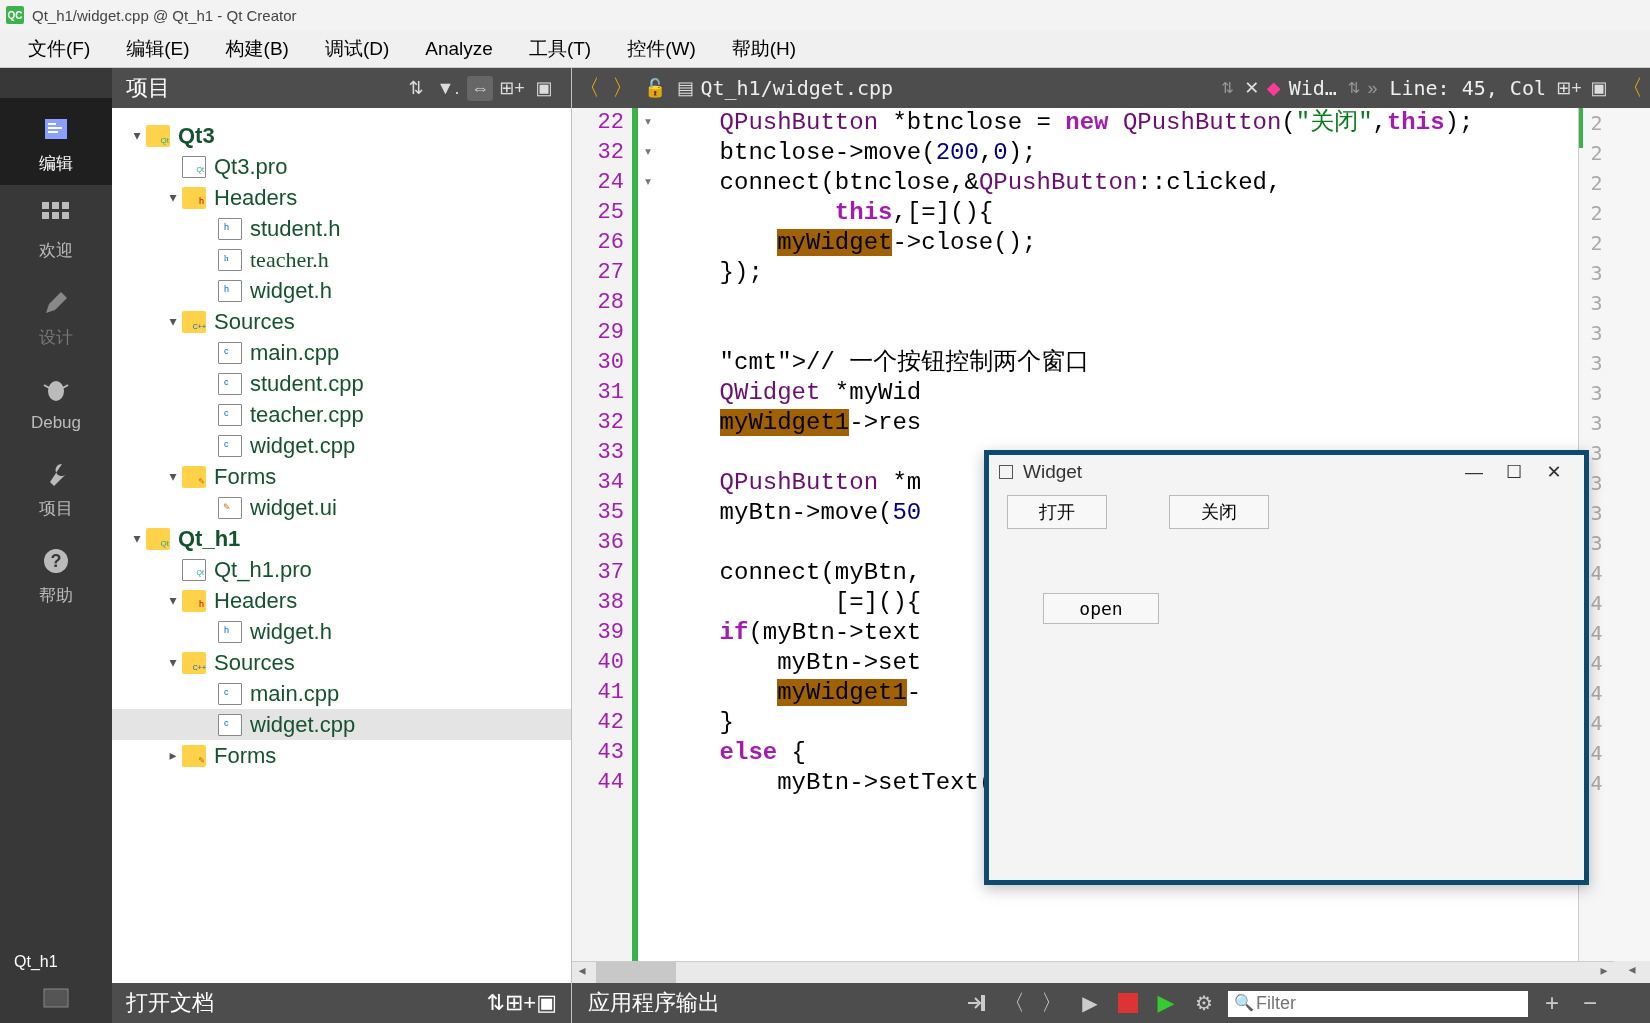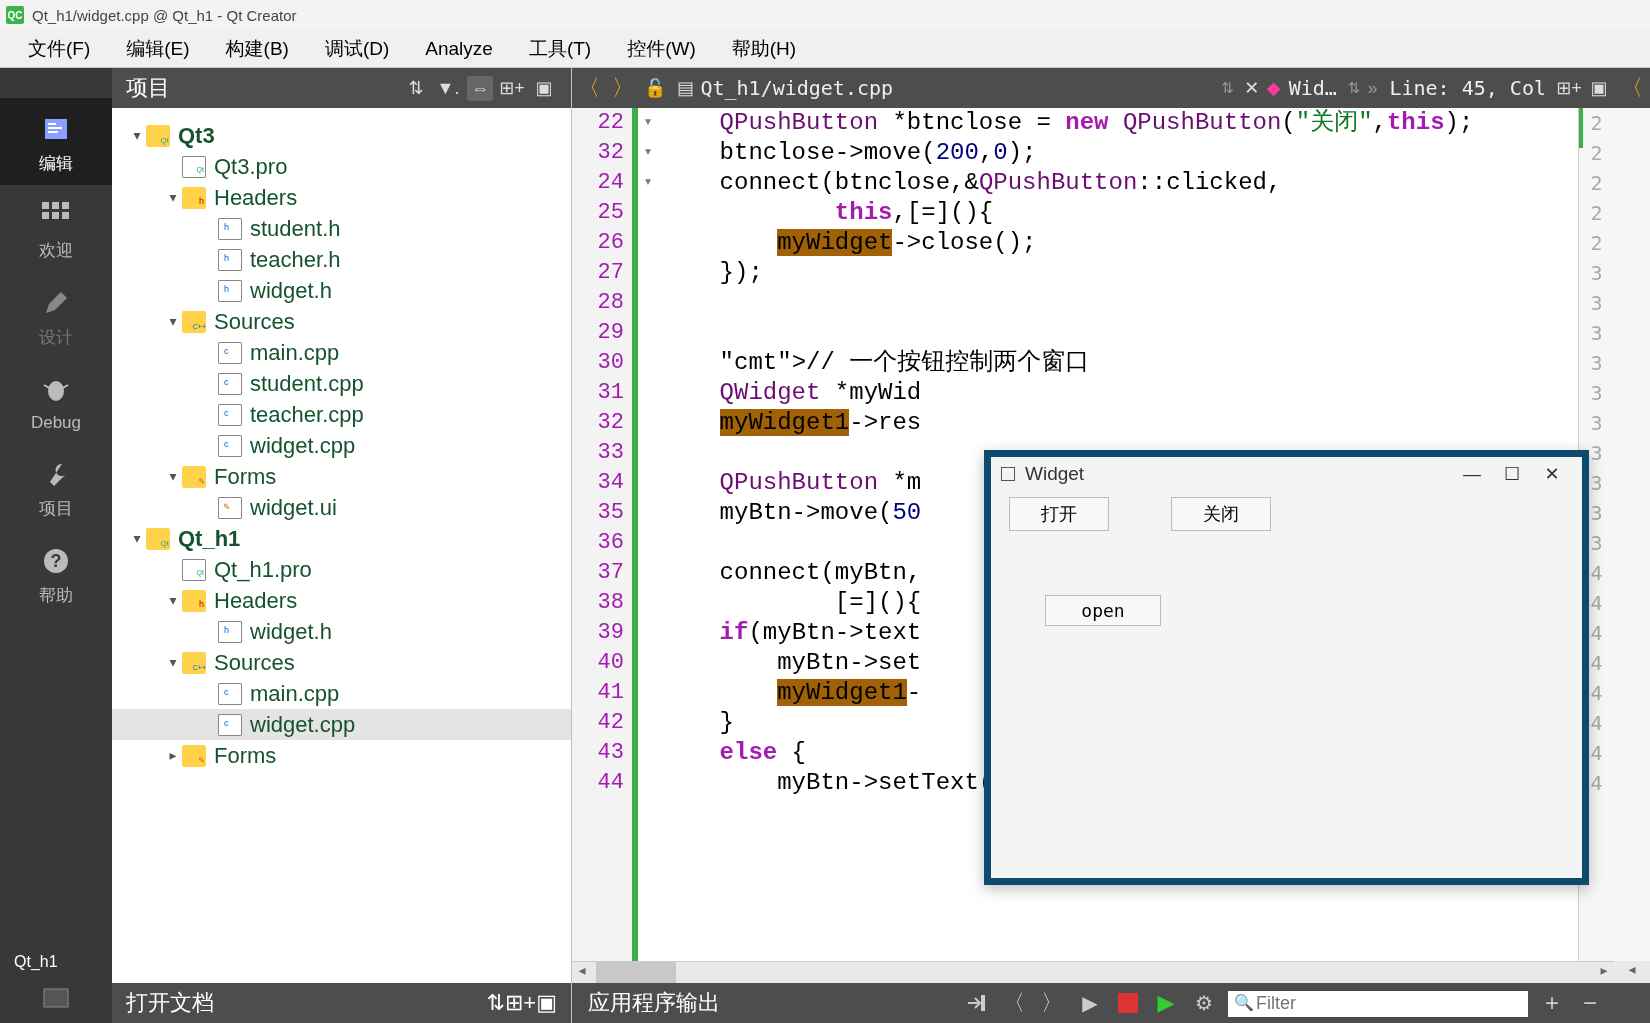--- a/index.html
+++ b/index.html
@@ -93,21 +93,21 @@
   .bottombar .label { padding:0 16px; }
   .bottombar .btools { margin-left:auto; display:flex; align-items:center; gap:10px; padding-right:10px; }
   .bottombar .bt { width:28px; height:28px; display:flex; align-items:center; justify-content:center; cursor:default; }
   .bottombar .stop { background:#d33; width:20px; height:20px; }
   .bottombar .play { color:#3c3; font-size:22px; }
   .bottombar input { background:#fff; border:none; height:26px; width:100%; padding:0 8px 0 28px; font-size:18px; color:#000000; }
   .filter-wrap { position:relative; width:300px; }
   .filter-wrap .mag { position:absolute; left:6px; top:4px; color:#888; font-size:16px; }
   
   
-  .widget-win { position:absolute; left:984px; top:450px; width:605px; height:435px; background:#f4f4f4; border:7px solid #0c4a6e; box-shadow:0 4px 14px rgba(0,0,0,.25); }
+  .widget-win { position:absolute; left:984px; top:450px; width:605px; height:435px; background:#f4f4f4; border:5px solid #0c4a6e; box-shadow:0 4px 14px rgba(0,0,0,.25); }
   .widget-win .whdr { height:34px; display:flex; align-items:center; padding:0 10px; font-size:19px; color:#333; }
   .widget-win .whdr .sq { width:14px; height:14px; border:1px solid #555; margin-right:10px; }
   .widget-win .whdr .sp { flex:1; }
   .widget-win .whdr .wc { width:40px; text-align:center; font-size:18px; color:#333; cursor:default; }
   .widget-win .wbody { position:relative; height:calc(100% - 34px); }
   .widget-win button { font-size:18px; padding:4px 0; background:#f8f8f8; border:1px solid #bbb; cursor:default; font-family:inherit; }
   .widget-win .btn-open1 { position:absolute; left:18px; top:6px; width:100px; }
   .widget-win .btn-close1 { position:absolute; left:180px; top:6px; width:100px; }
   .widget-win .btn-open2 { position:absolute; left:54px; top:104px; width:116px; font-family:"Consolas",monospace; }
   
@@ -233,21 +233,21 @@
         <div class="node" style="padding-left: 52px;">
           <span class="arrow open"></span>
           <span class="ficon fi-folder h"></span>
           <span class="label">Headers</span>
         </div>
         <div class="node" style="padding-left: 88px;">
           <span class="arrow none"></span>
           <span class="ficon fi-file h"></span>
           <span class="label">student.h</span>
         </div>
-        <div class="node" style="padding-left: 88px;">
+        <div class="node" style="padding-left: 88px; font-family: Liberation Serif, serif;">
           <span class="arrow none"></span>
           <span class="ficon fi-file h"></span>
           <span class="label">teacher.h</span>
         </div>
         <div class="node" style="padding-left: 88px;">
           <span class="arrow none"></span>
           <span class="ficon fi-file h"></span>
           <span class="label">widget.h</span>
         </div>
         <div class="node" style="padding-left: 52px;">

